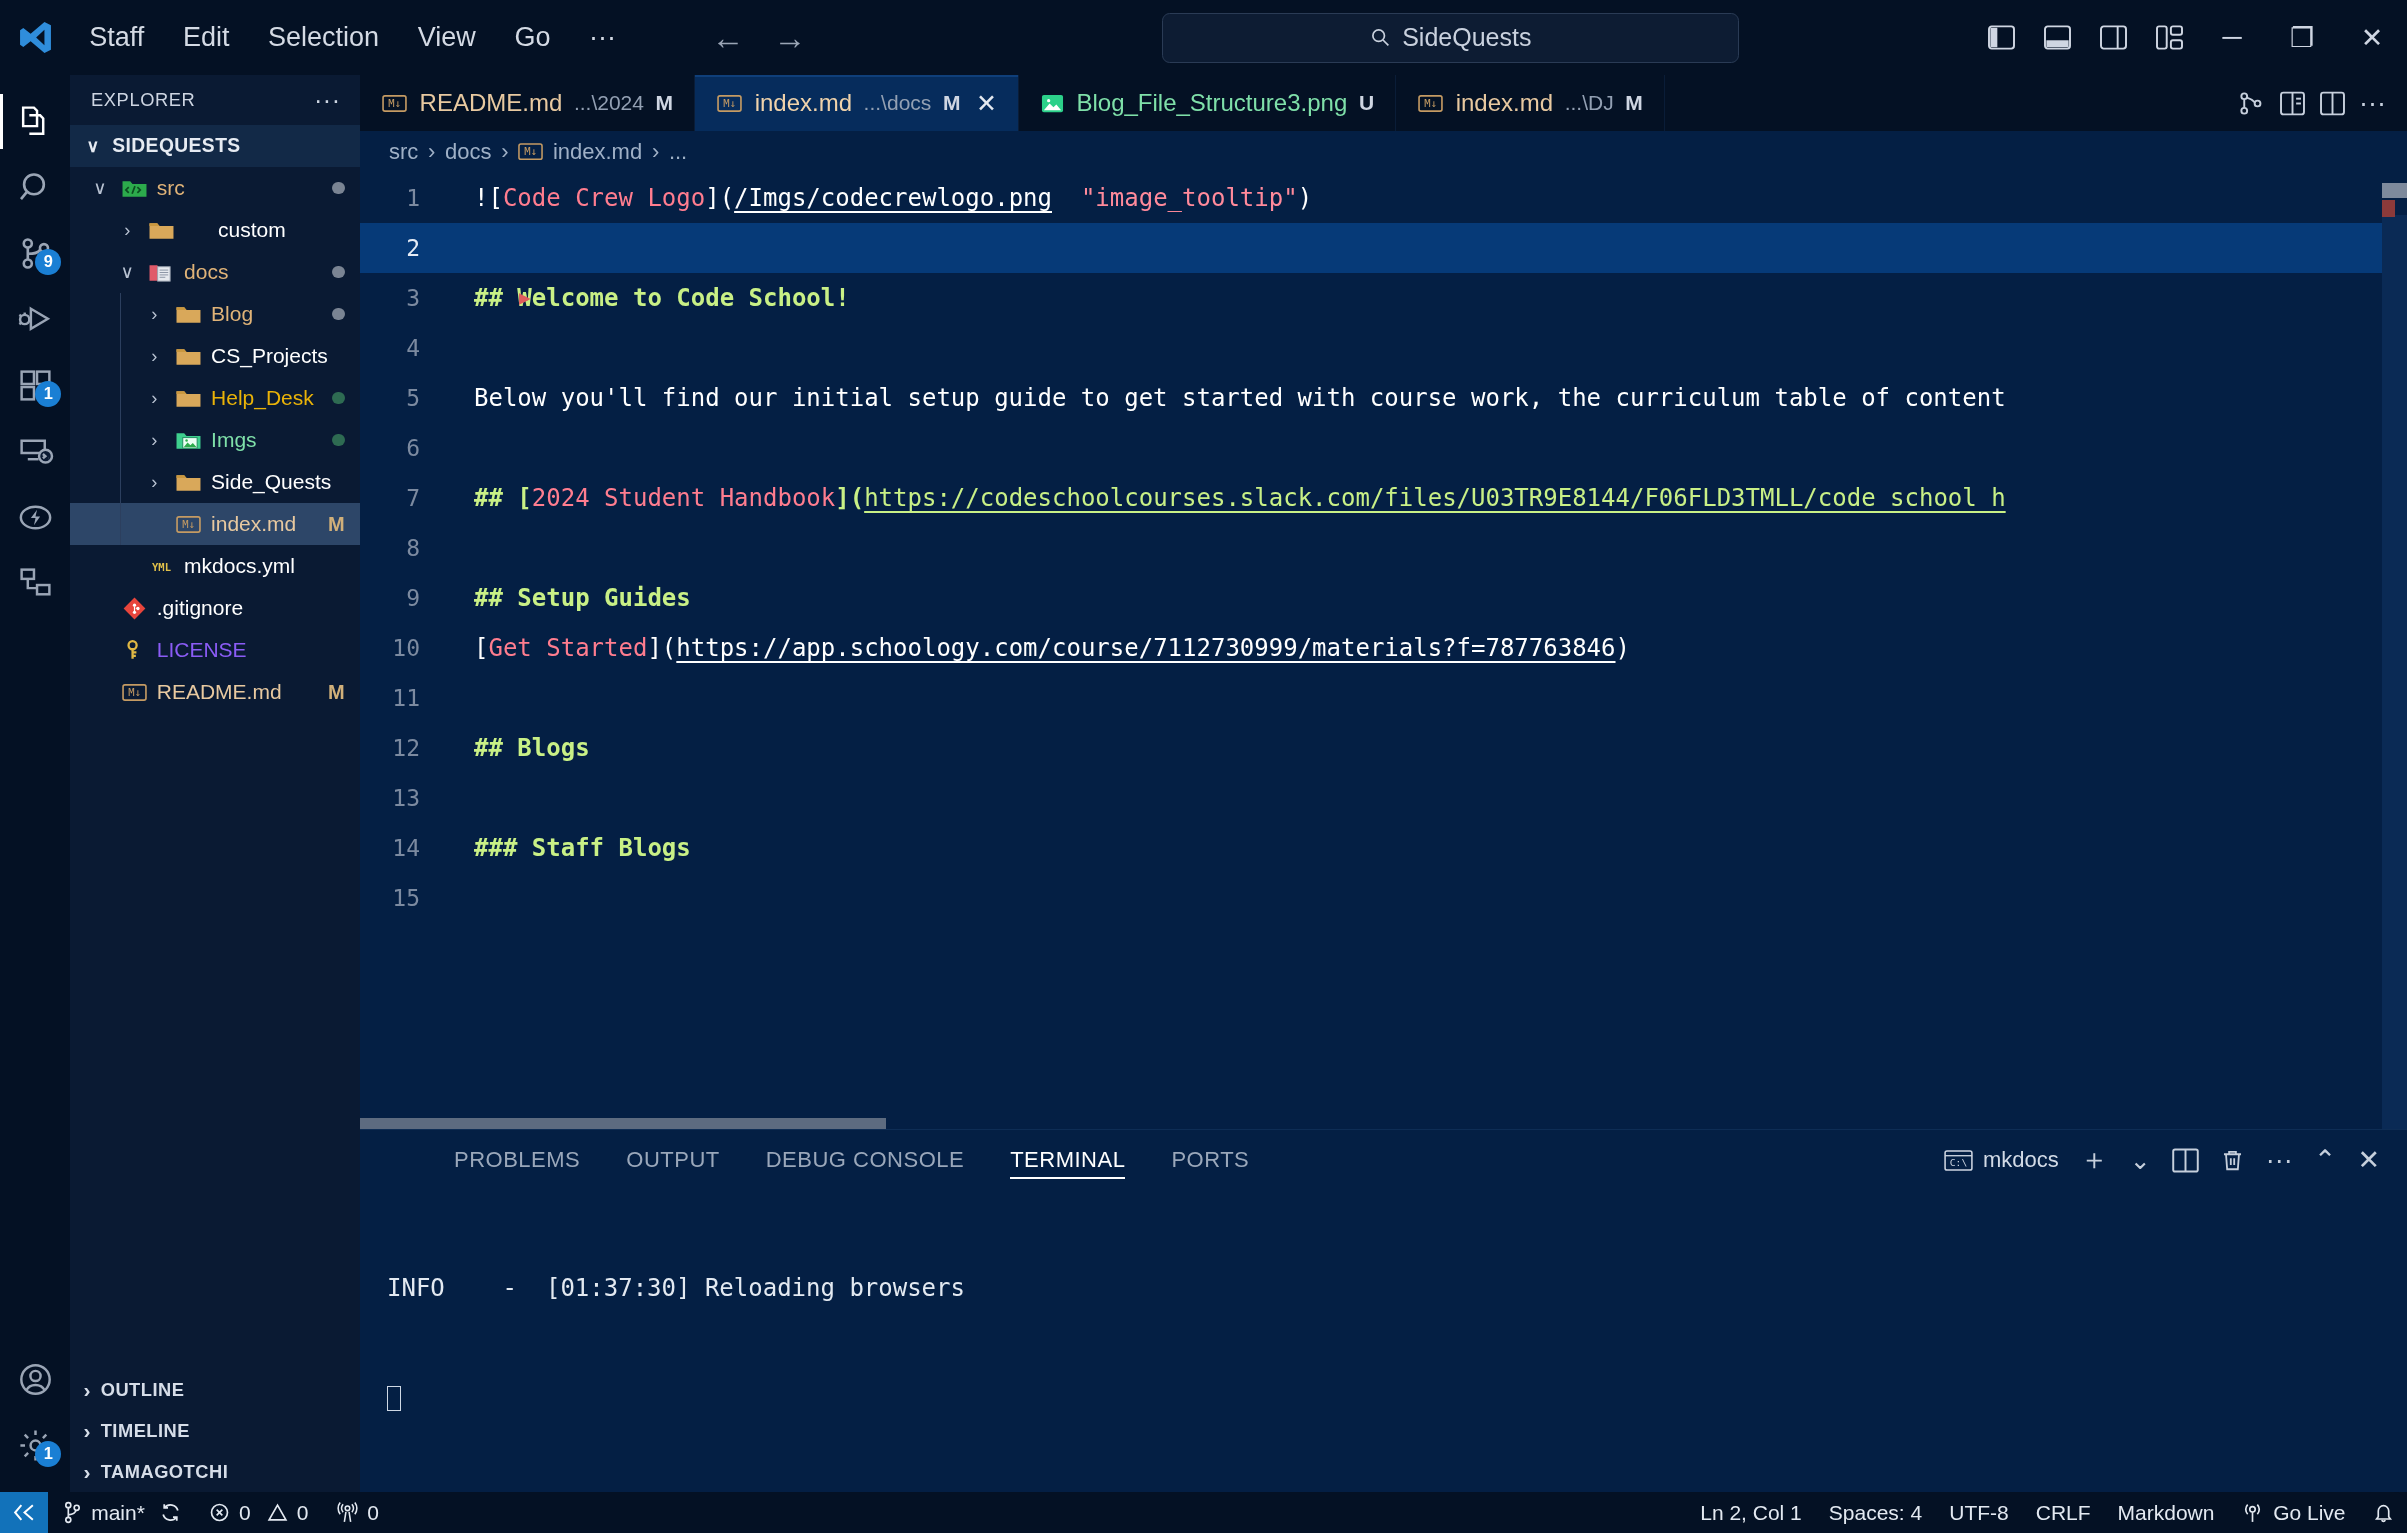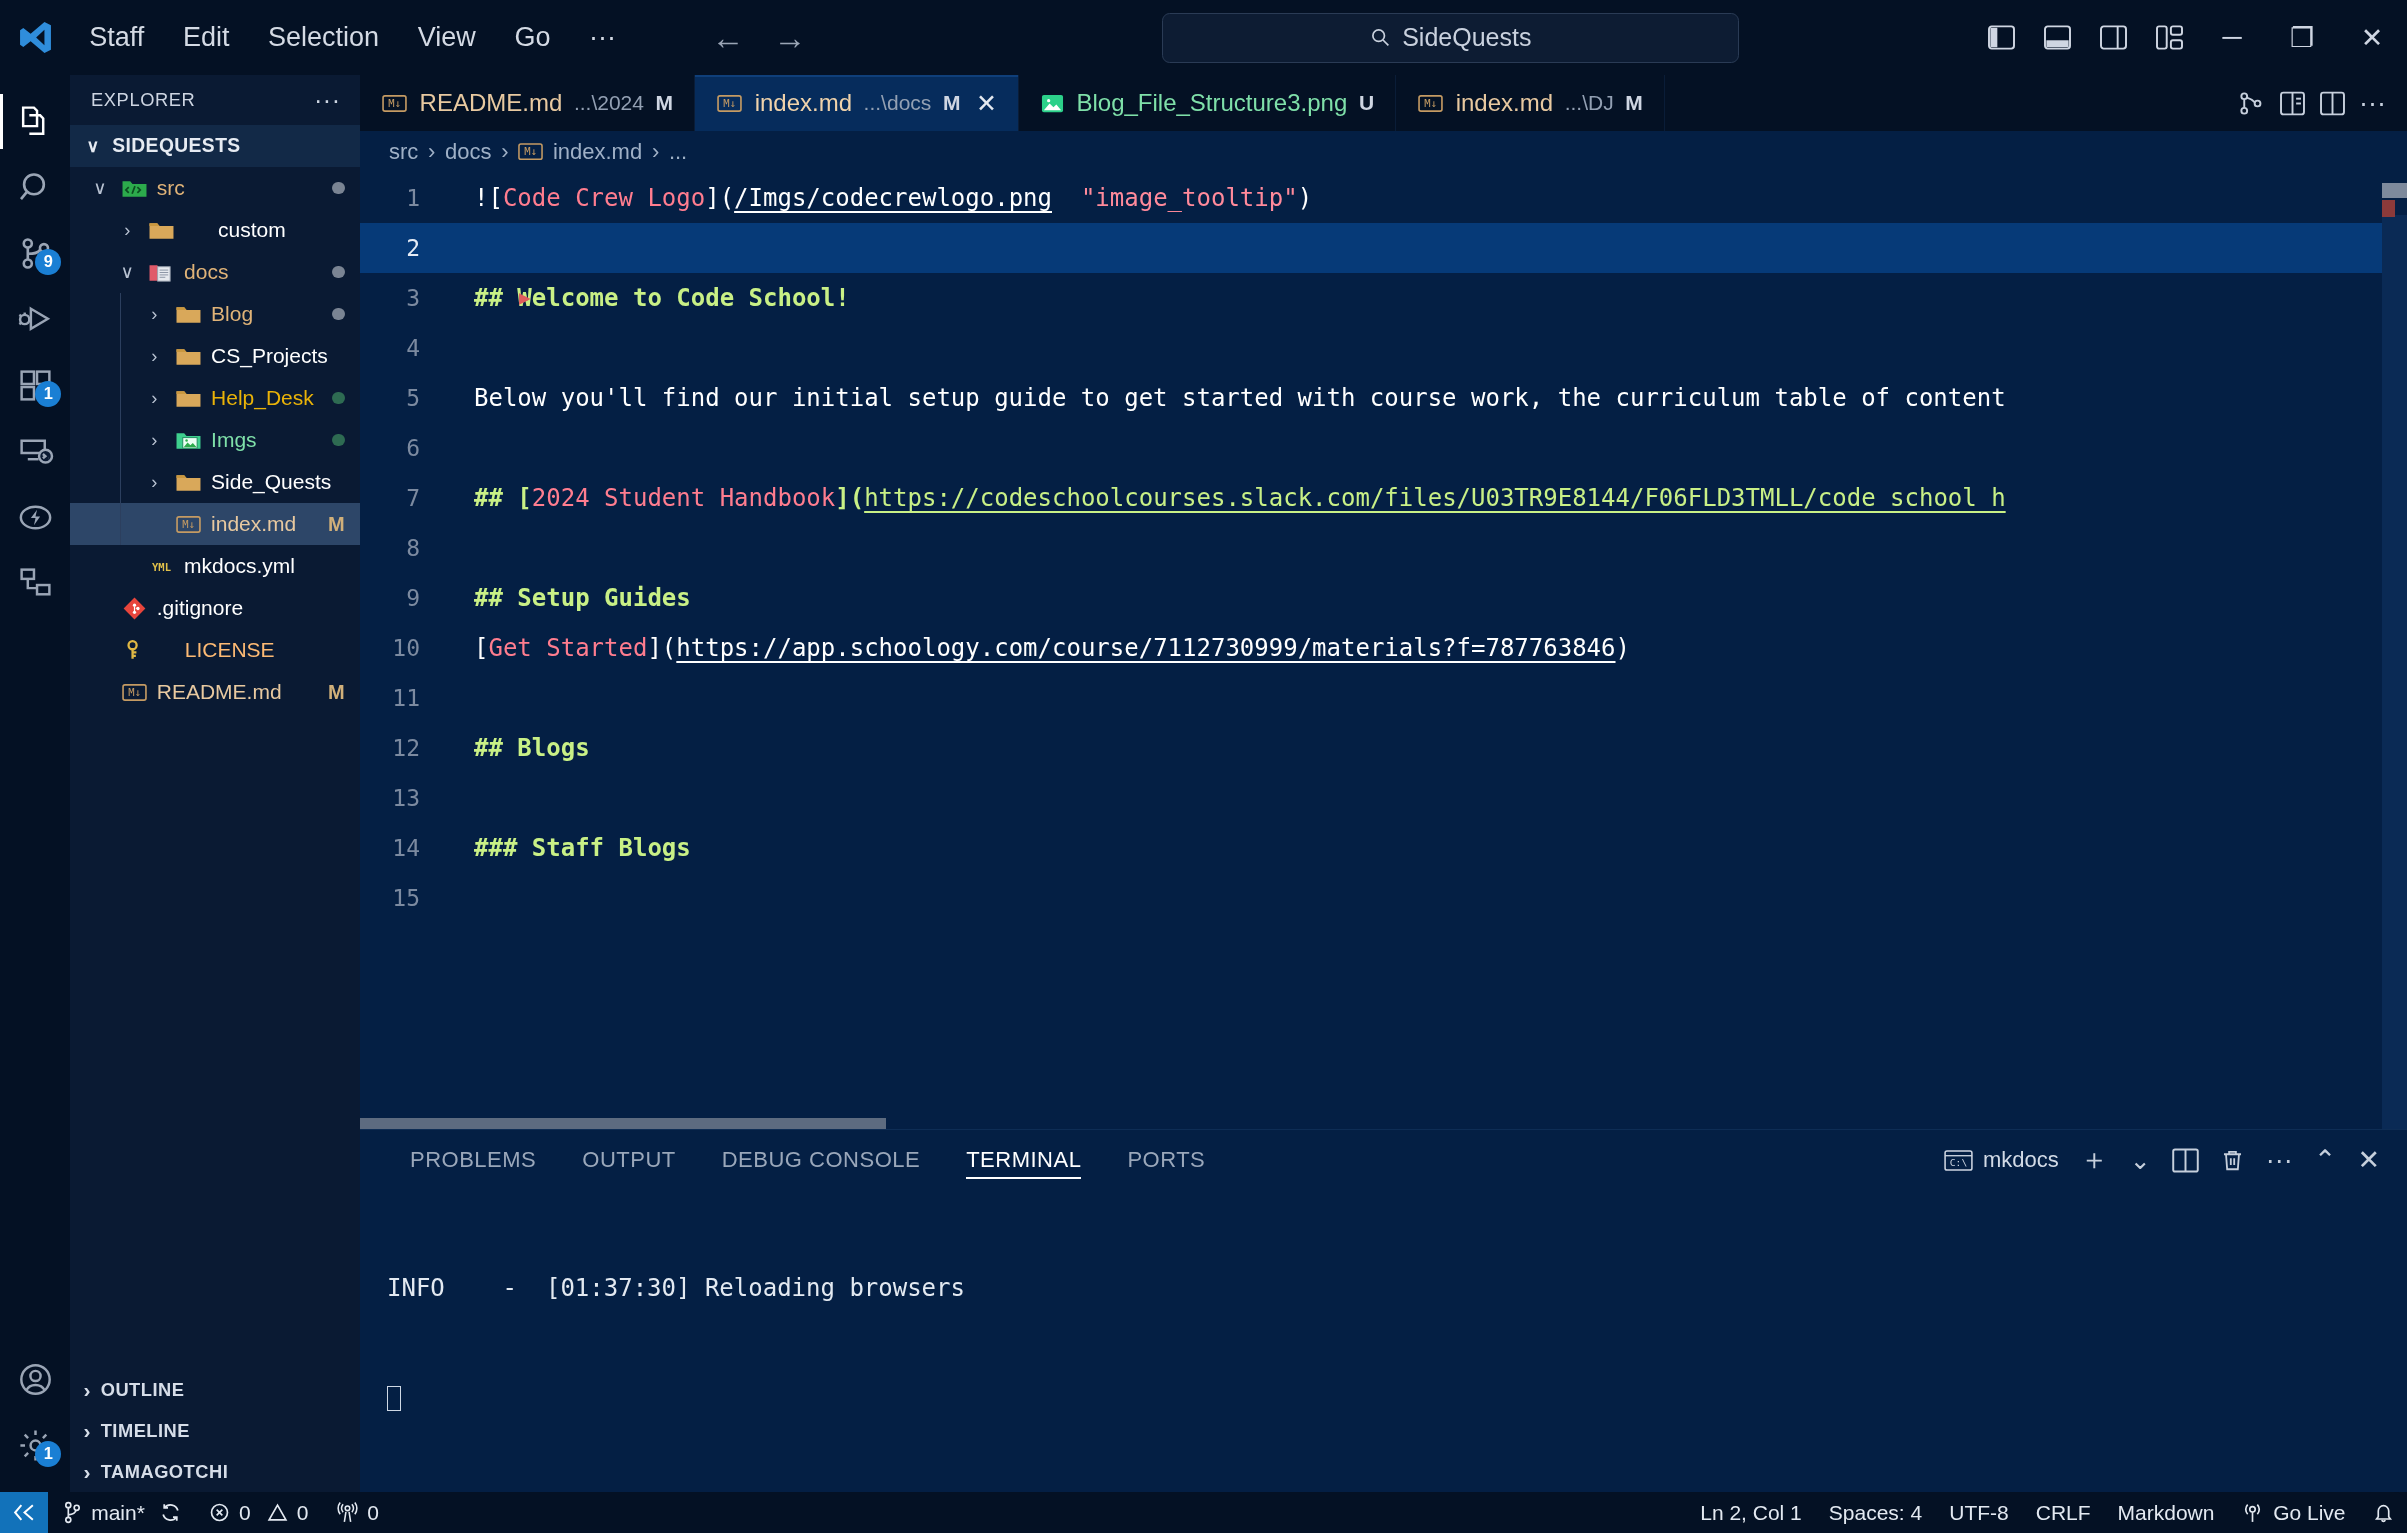--- a/index.html
+++ b/index.html
@@ -158,21 +158,21 @@
   .mm-mark { position:absolute; right:11.6px; top: 27px; width:13.5px; height:17.4px; background:#8c3a3a; }
   .mm-track { position:absolute; right:0; top:42px; bottom:0; width:25px; background:#0a2a55; }
 
   .hscroll {
     position:absolute; left: 0; bottom: 0; height: 11.6px; width: 100%;
   }
   .hscroll-thumb { position:absolute; left: 0; height:11.6px; width: 526px; background:#5d6b80; }
 
   
   .panel { flex: 0 0 307px; background:#041f44; display:flex; flex-direction:column; border-top:1px solid #0e2d55;}
-  .panel-tabs { height: 60px; flex:0 0 60px; display:flex; align-items:center; padding-left:27px; gap:0; }
+  .panel-tabs { height: 60px; flex:0 0 60px; display:flex; align-items:center; padding-left:27px; gap:0;margin-left:44px; }
   .ptab {
     font-size:22px; color:#9aa7ba; padding: 0 23px; height:60px;
     display:flex; align-items:center; letter-spacing:0.5px; position:relative;
   }
   .ptab.active { color:#ffffff; }
   .ptab.active::after {
     content:''; position:absolute; left:23px; right:23px; bottom:11.6px; height:1.9px; background:#fff;
   }
   .panel-actions { margin-left:auto; display:flex; align-items:center; gap:21px; padding-right:27px; color:#c6cfdc; }
   .term-chip { display:flex; align-items:center; gap:9.7px; font-size:22px; color:#d2dae6; }
@@ -491,21 +491,21 @@
             </div>
             <div class="row">
               <span style="display:inline-block;width:9.7px;flex:0 0 9.7px;"></span>
               <span class="chev"></span>
               <span class="fico">
                 <svg width="25" height="25" viewBox="0 0 26 26">
                   <circle cx="11" cy="7.5" r="4.2" fill="none" stroke="#e0b844" stroke-width="2.4"></circle>
                   <path d="M11 11.5v10M11 15h4M11 18.5h3.4" stroke="#e0b844" stroke-width="2.4" fill="none"></path>
                 </svg>
               </span>
-              <span class="name" style="color:#fdba74;margin-left:28px;">LICENSE</span>
+              <span class="name" style="color:#8b5cf6;">LICENSE</span>
             </div>
             <div class="row">
               <span style="display:inline-block;width:9.7px;flex:0 0 9.7px;"></span>
               <span class="chev"></span>
               <span class="fico">
                 <svg width="27" height="21" viewBox="0 0 28 22" style="font-size:22px">
                   <rect x="2" y="3" width="24" height="16" rx="2" fill="none" stroke="#c59b63" stroke-width="1.7"></rect>
                   <text x="14" y="15" font-size="11" fill="#c59b63" text-anchor="middle" font-family="monospace">M↓</text>
                 </svg>
               </span>

